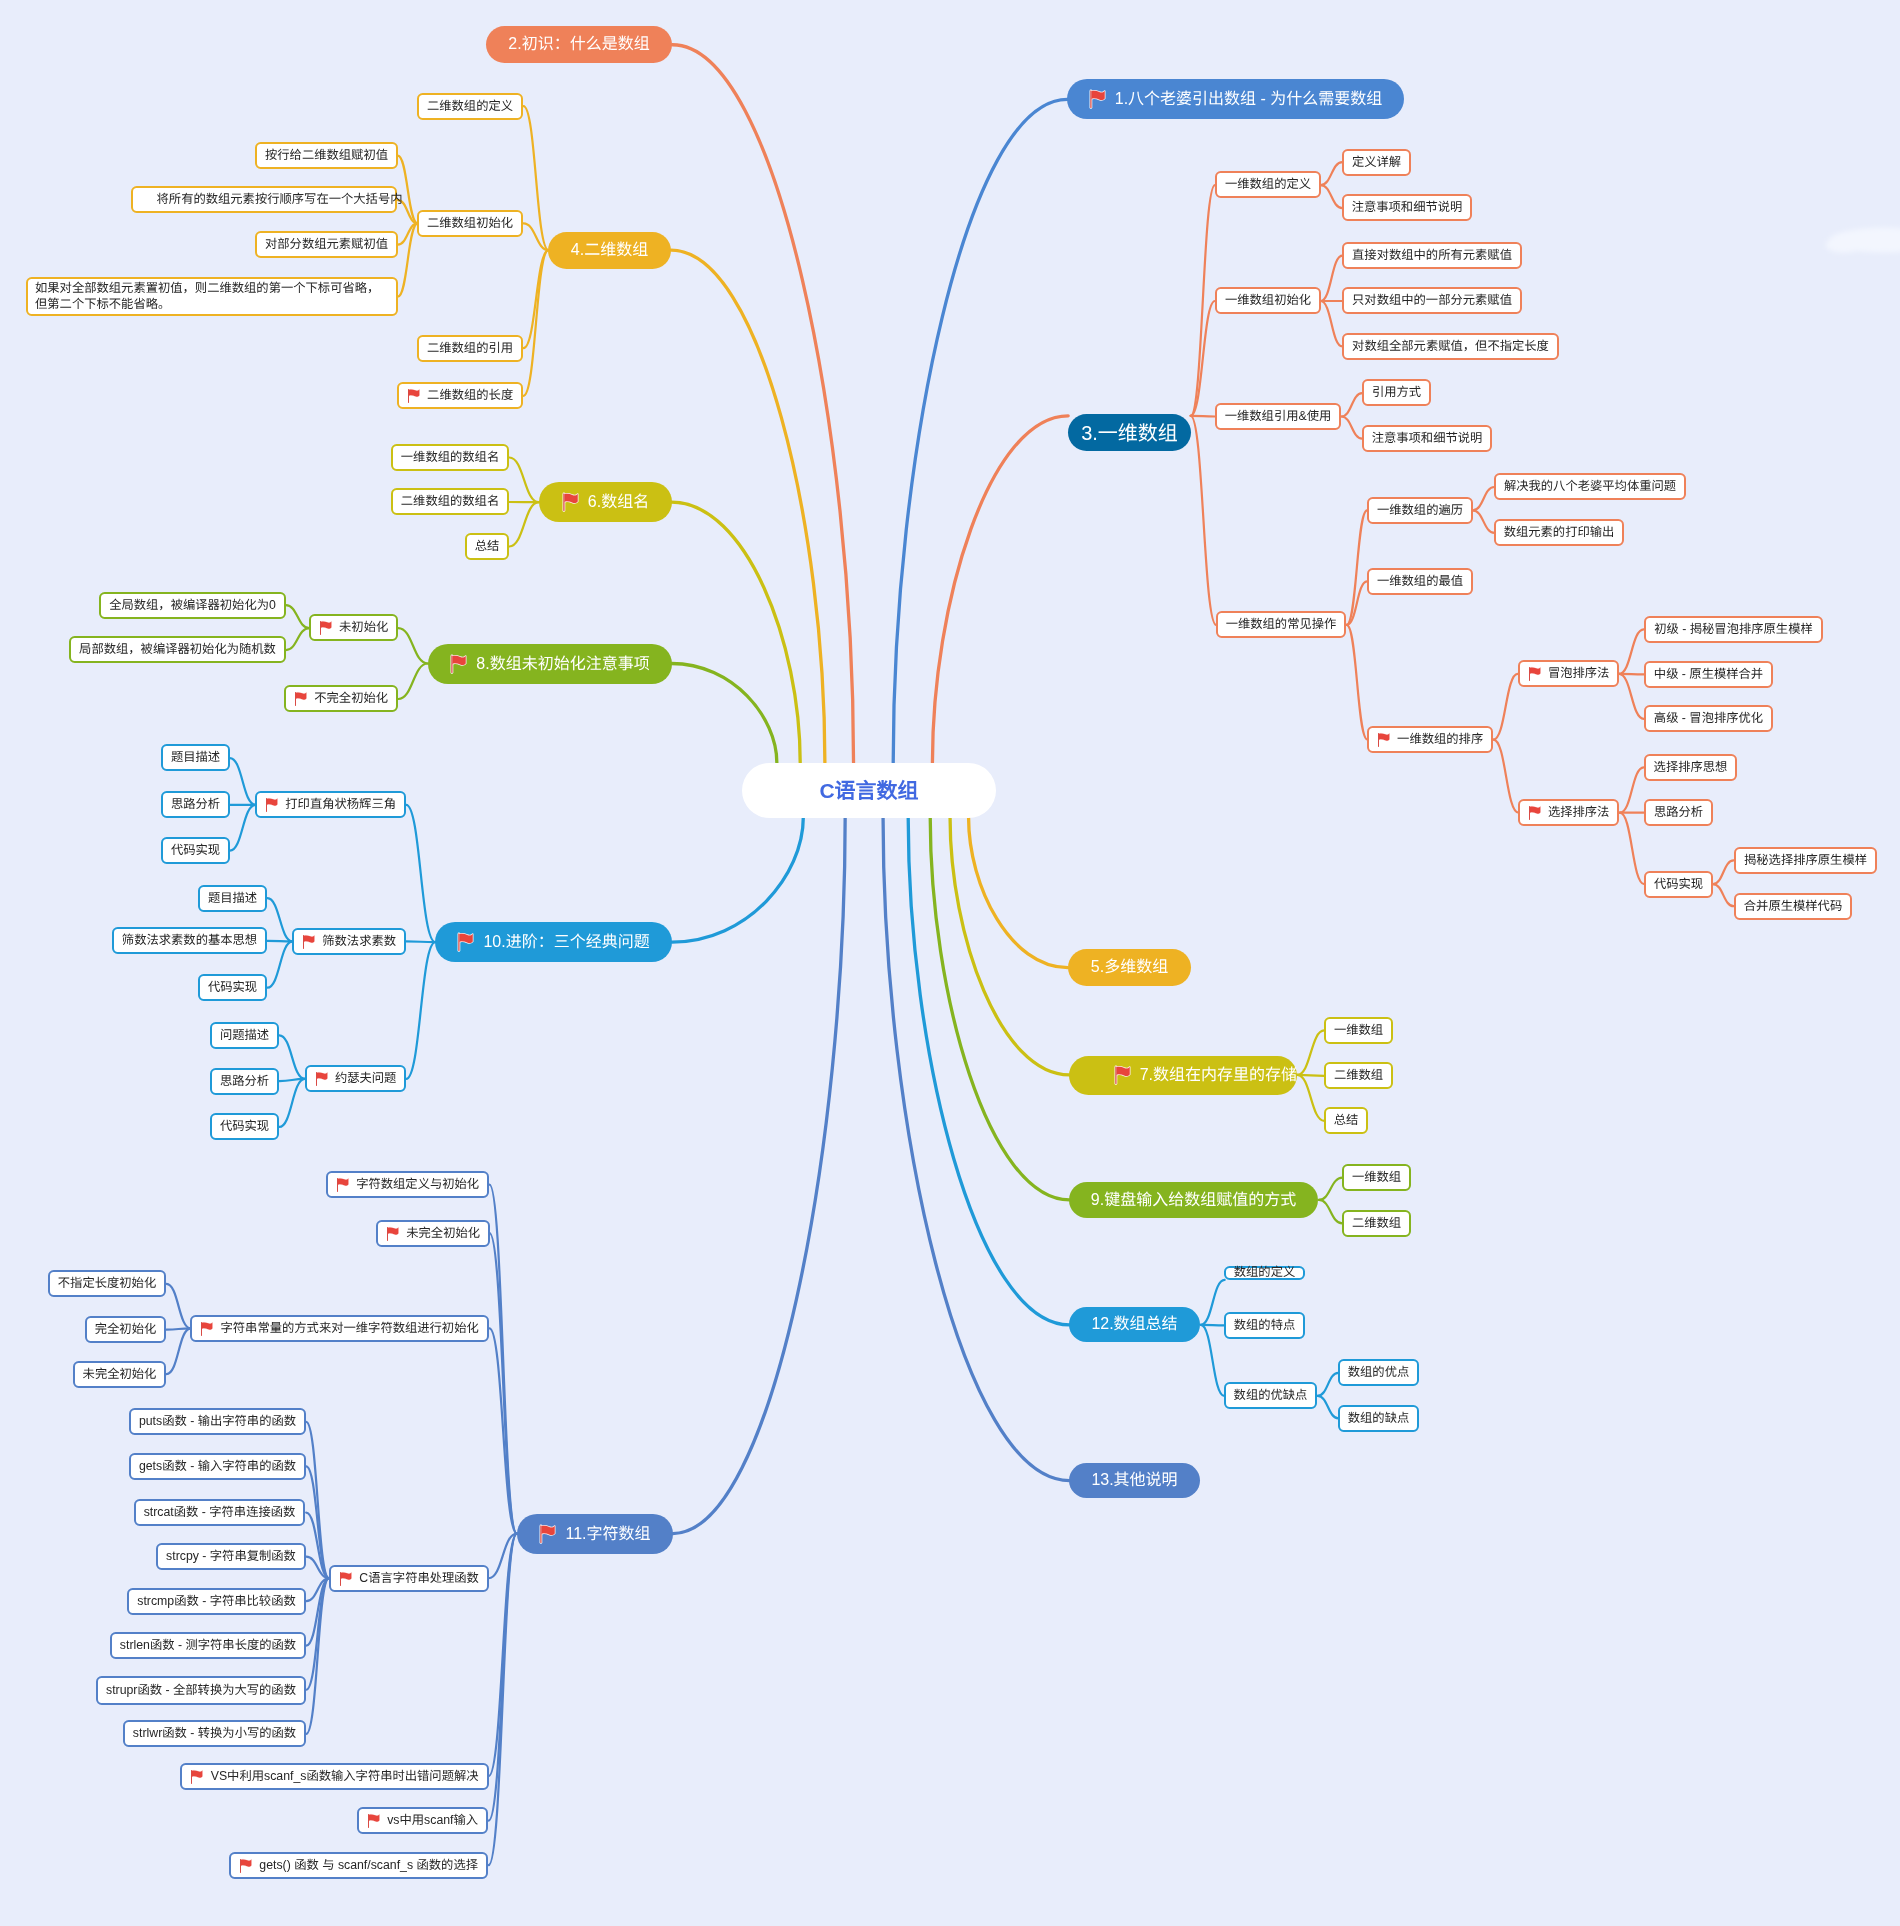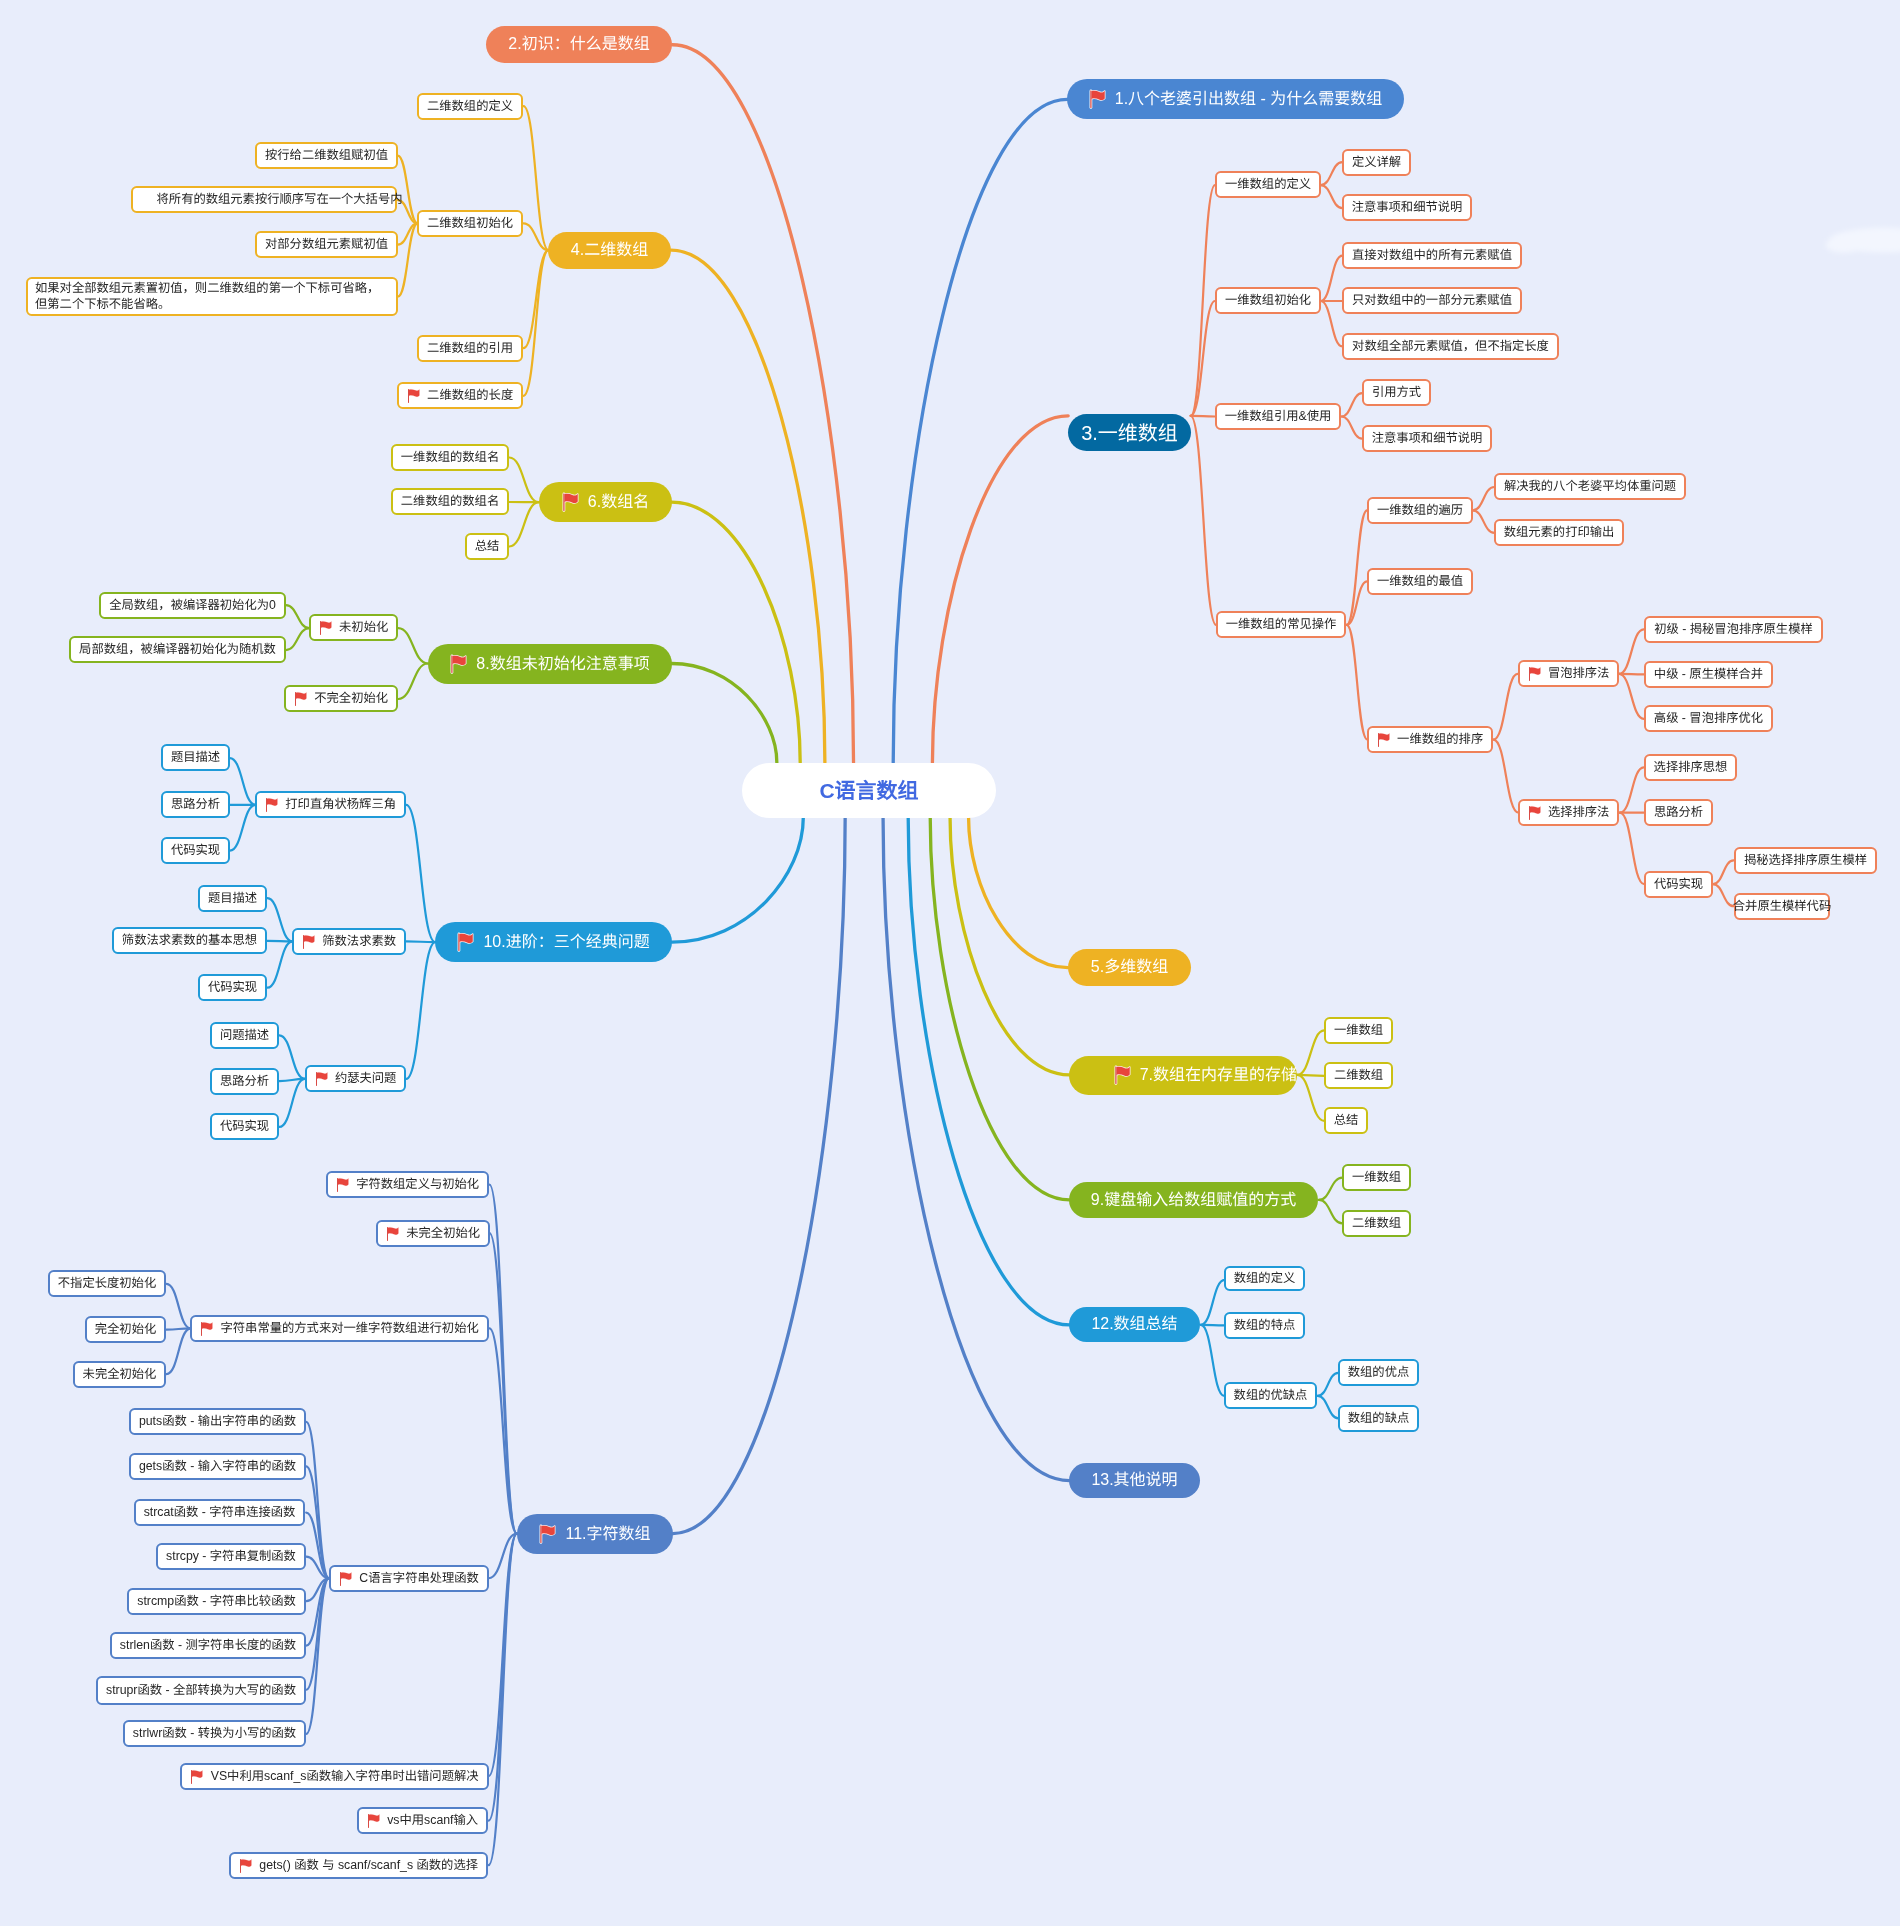--- a/index.html
+++ b/index.html
@@ -170,21 +170,21 @@
  <div class="node nsub" style="left:1518px;top:799px;width:101px;height:27px;font-size:12.3px;border-color:#ef8159;"><span class="flagwrap" style="width:11.3px;margin-right:9px"><svg class="flagicon" width="13.4" height="16" viewBox="-9 -9 118 140" style="overflow:visible;flex:0 0 auto">
             <path d="M8.6 6 C26 -1 44 4 62 11 C76 16.5 88 17 100 4 L100 56 C88 69 76 68.5 62 63 C44 56 26 51 8.6 58 Z" fill="#ffffff" stroke="#ffffff" stroke-width="11" stroke-linejoin="round"></path>
             <path d="M4.3 4 L4.3 118" fill="none" stroke="#ffffff" stroke-width="19" stroke-linecap="round" stroke-linejoin="round"></path>
             <path d="M8.6 6 C26 -1 44 4 62 11 C76 16.5 88 17 100 4 L100 56 C88 69 76 68.5 62 63 C44 56 26 51 8.6 58 Z" fill="#e8453c" stroke="#e8453c" stroke-width="1.5" stroke-linejoin="round"></path>
             <path d="M4.3 4 L4.3 118" fill="none" stroke="#d8453f" stroke-width="8.6" stroke-linecap="round" stroke-linejoin="round"></path>
           </svg></span><span class="lbl">选择排序法</span></div>
  <div class="node nsub" style="left:1644px;top:754px;width:93px;height:27px;font-size:12.3px;border-color:#ef8159;"><span class="lbl">选择排序思想</span></div>
  <div class="node nsub" style="left:1644px;top:799px;width:69px;height:27px;font-size:12.3px;border-color:#ef8159;"><span class="lbl">思路分析</span></div>
  <div class="node nsub" style="left:1644px;top:871px;width:69px;height:27px;font-size:12.3px;border-color:#ef8159;"><span class="lbl">代码实现</span></div>
  <div class="node nsub" style="left:1734px;top:847px;width:143px;height:27px;font-size:12.3px;border-color:#ef8159;"><span class="lbl">揭秘选择排序原生模样</span></div>
- <div class="node nsub" style="left:1734px;top:893px;width:96px;height:27px;font-size:12.3px;border-color:#ef8159;"><span class="lbl">合并原生模样代码</span></div>
+ <div class="node nsub" style="left:1734px;top:893px;width:118px;height:27px;font-size:12.3px;border-color:#ef8159;"><span class="lbl">合并原生模样代码</span></div>
  <div class="node nmain" style="left:548px;top:232px;width:123px;height:37px;font-size:16px;background:#eeb223;"><span class="lbl">4.二维数组</span></div>
  <div class="node nsub" style="left:417px;top:93px;width:106px;height:27px;font-size:12.3px;border-color:#eeb223;"><span class="lbl">二维数组的定义</span></div>
  <div class="node nsub" style="left:417px;top:210px;width:106px;height:27px;font-size:12.3px;border-color:#eeb223;"><span class="lbl">二维数组初始化</span></div>
  <div class="node nsub" style="left:255px;top:142px;width:143px;height:27px;font-size:12.3px;border-color:#eeb223;"><span class="lbl">按行给二维数组赋初值</span></div>
  <div class="node nsub" style="left:131px;top:186px;width:266px;height:27px;font-size:12.3px;border-color:#eeb223;padding-left:31px;"><span class="lbl">将所有的数组元素按行顺序写在一个大括号内</span></div>
  <div class="node nsub" style="left:255px;top:231px;width:143px;height:27px;font-size:12.3px;border-color:#eeb223;"><span class="lbl">对部分数组元素赋初值</span></div>
  <div class="node nsub alignleft" style="left:26px;top:277px;width:372px;height:39px;font-size:12.3px;border-color:#eeb223;"><span class="lbl">如果对全部数组元素置初值，则二维数组的第一个下标可省略，
 但第二个下标不能省略。</span></div>
  <div class="node nsub" style="left:417px;top:335px;width:106px;height:27px;font-size:12.3px;border-color:#eeb223;"><span class="lbl">二维数组的引用</span></div>
  <div class="node nsub" style="left:397px;top:382px;width:126px;height:27px;font-size:12.3px;border-color:#eeb223;"><span class="flagwrap" style="width:11.3px;margin-right:9px"><svg class="flagicon" width="13.4" height="16" viewBox="-9 -9 118 140" style="overflow:visible;flex:0 0 auto">
@@ -321,21 +321,21 @@
             <path d="M8.6 6 C26 -1 44 4 62 11 C76 16.5 88 17 100 4 L100 56 C88 69 76 68.5 62 63 C44 56 26 51 8.6 58 Z" fill="#e8453c" stroke="#e8453c" stroke-width="1.5" stroke-linejoin="round"></path>
             <path d="M4.3 4 L4.3 118" fill="none" stroke="#d8453f" stroke-width="8.6" stroke-linecap="round" stroke-linejoin="round"></path>
           </svg></span><span class="lbl">vs中用scanf输入</span></div>
  <div class="node nsub" style="left:229px;top:1852px;width:259px;height:27px;font-size:12.3px;border-color:#5380c8;"><span class="flagwrap" style="width:11.3px;margin-right:9px"><svg class="flagicon" width="13.4" height="16" viewBox="-9 -9 118 140" style="overflow:visible;flex:0 0 auto">
             <path d="M8.6 6 C26 -1 44 4 62 11 C76 16.5 88 17 100 4 L100 56 C88 69 76 68.5 62 63 C44 56 26 51 8.6 58 Z" fill="#ffffff" stroke="#ffffff" stroke-width="11" stroke-linejoin="round"></path>
             <path d="M4.3 4 L4.3 118" fill="none" stroke="#ffffff" stroke-width="19" stroke-linecap="round" stroke-linejoin="round"></path>
             <path d="M8.6 6 C26 -1 44 4 62 11 C76 16.5 88 17 100 4 L100 56 C88 69 76 68.5 62 63 C44 56 26 51 8.6 58 Z" fill="#e8453c" stroke="#e8453c" stroke-width="1.5" stroke-linejoin="round"></path>
             <path d="M4.3 4 L4.3 118" fill="none" stroke="#d8453f" stroke-width="8.6" stroke-linecap="round" stroke-linejoin="round"></path>
           </svg></span><span class="lbl">gets() 函数 与 scanf/scanf_s 函数的选择</span></div>
  <div class="node nmain" style="left:1069px;top:1307px;width:131px;height:35px;font-size:16px;background:#1f9ad8;"><span class="lbl">12.数组总结</span></div>
- <div class="node nsub" style="left:1224px;top:1266px;width:81px;height:25px;font-size:12.3px;border-color:#1f9ad8;"><span class="lbl">数组的定义</span></div>
+ <div class="node nsub" style="left:1224px;top:1266px;width:81px;height:14px;font-size:12.3px;border-color:#1f9ad8;"><span class="lbl">数组的定义</span></div>
  <div class="node nsub" style="left:1224px;top:1312px;width:81px;height:27px;font-size:12.3px;border-color:#1f9ad8;"><span class="lbl">数组的特点</span></div>
  <div class="node nsub" style="left:1224px;top:1382px;width:93px;height:27px;font-size:12.3px;border-color:#1f9ad8;"><span class="lbl">数组的优缺点</span></div>
  <div class="node nsub" style="left:1338px;top:1359px;width:81px;height:27px;font-size:12.3px;border-color:#1f9ad8;"><span class="lbl">数组的优点</span></div>
  <div class="node nsub" style="left:1338px;top:1405px;width:81px;height:27px;font-size:12.3px;border-color:#1f9ad8;"><span class="lbl">数组的缺点</span></div>
  <div class="node nmain" style="left:1069px;top:1463px;width:131px;height:35px;font-size:16px;background:#5380c8;"><span class="lbl">13.其他说明</span></div>
  </div>
 </div>
 
 
 </body></html>

